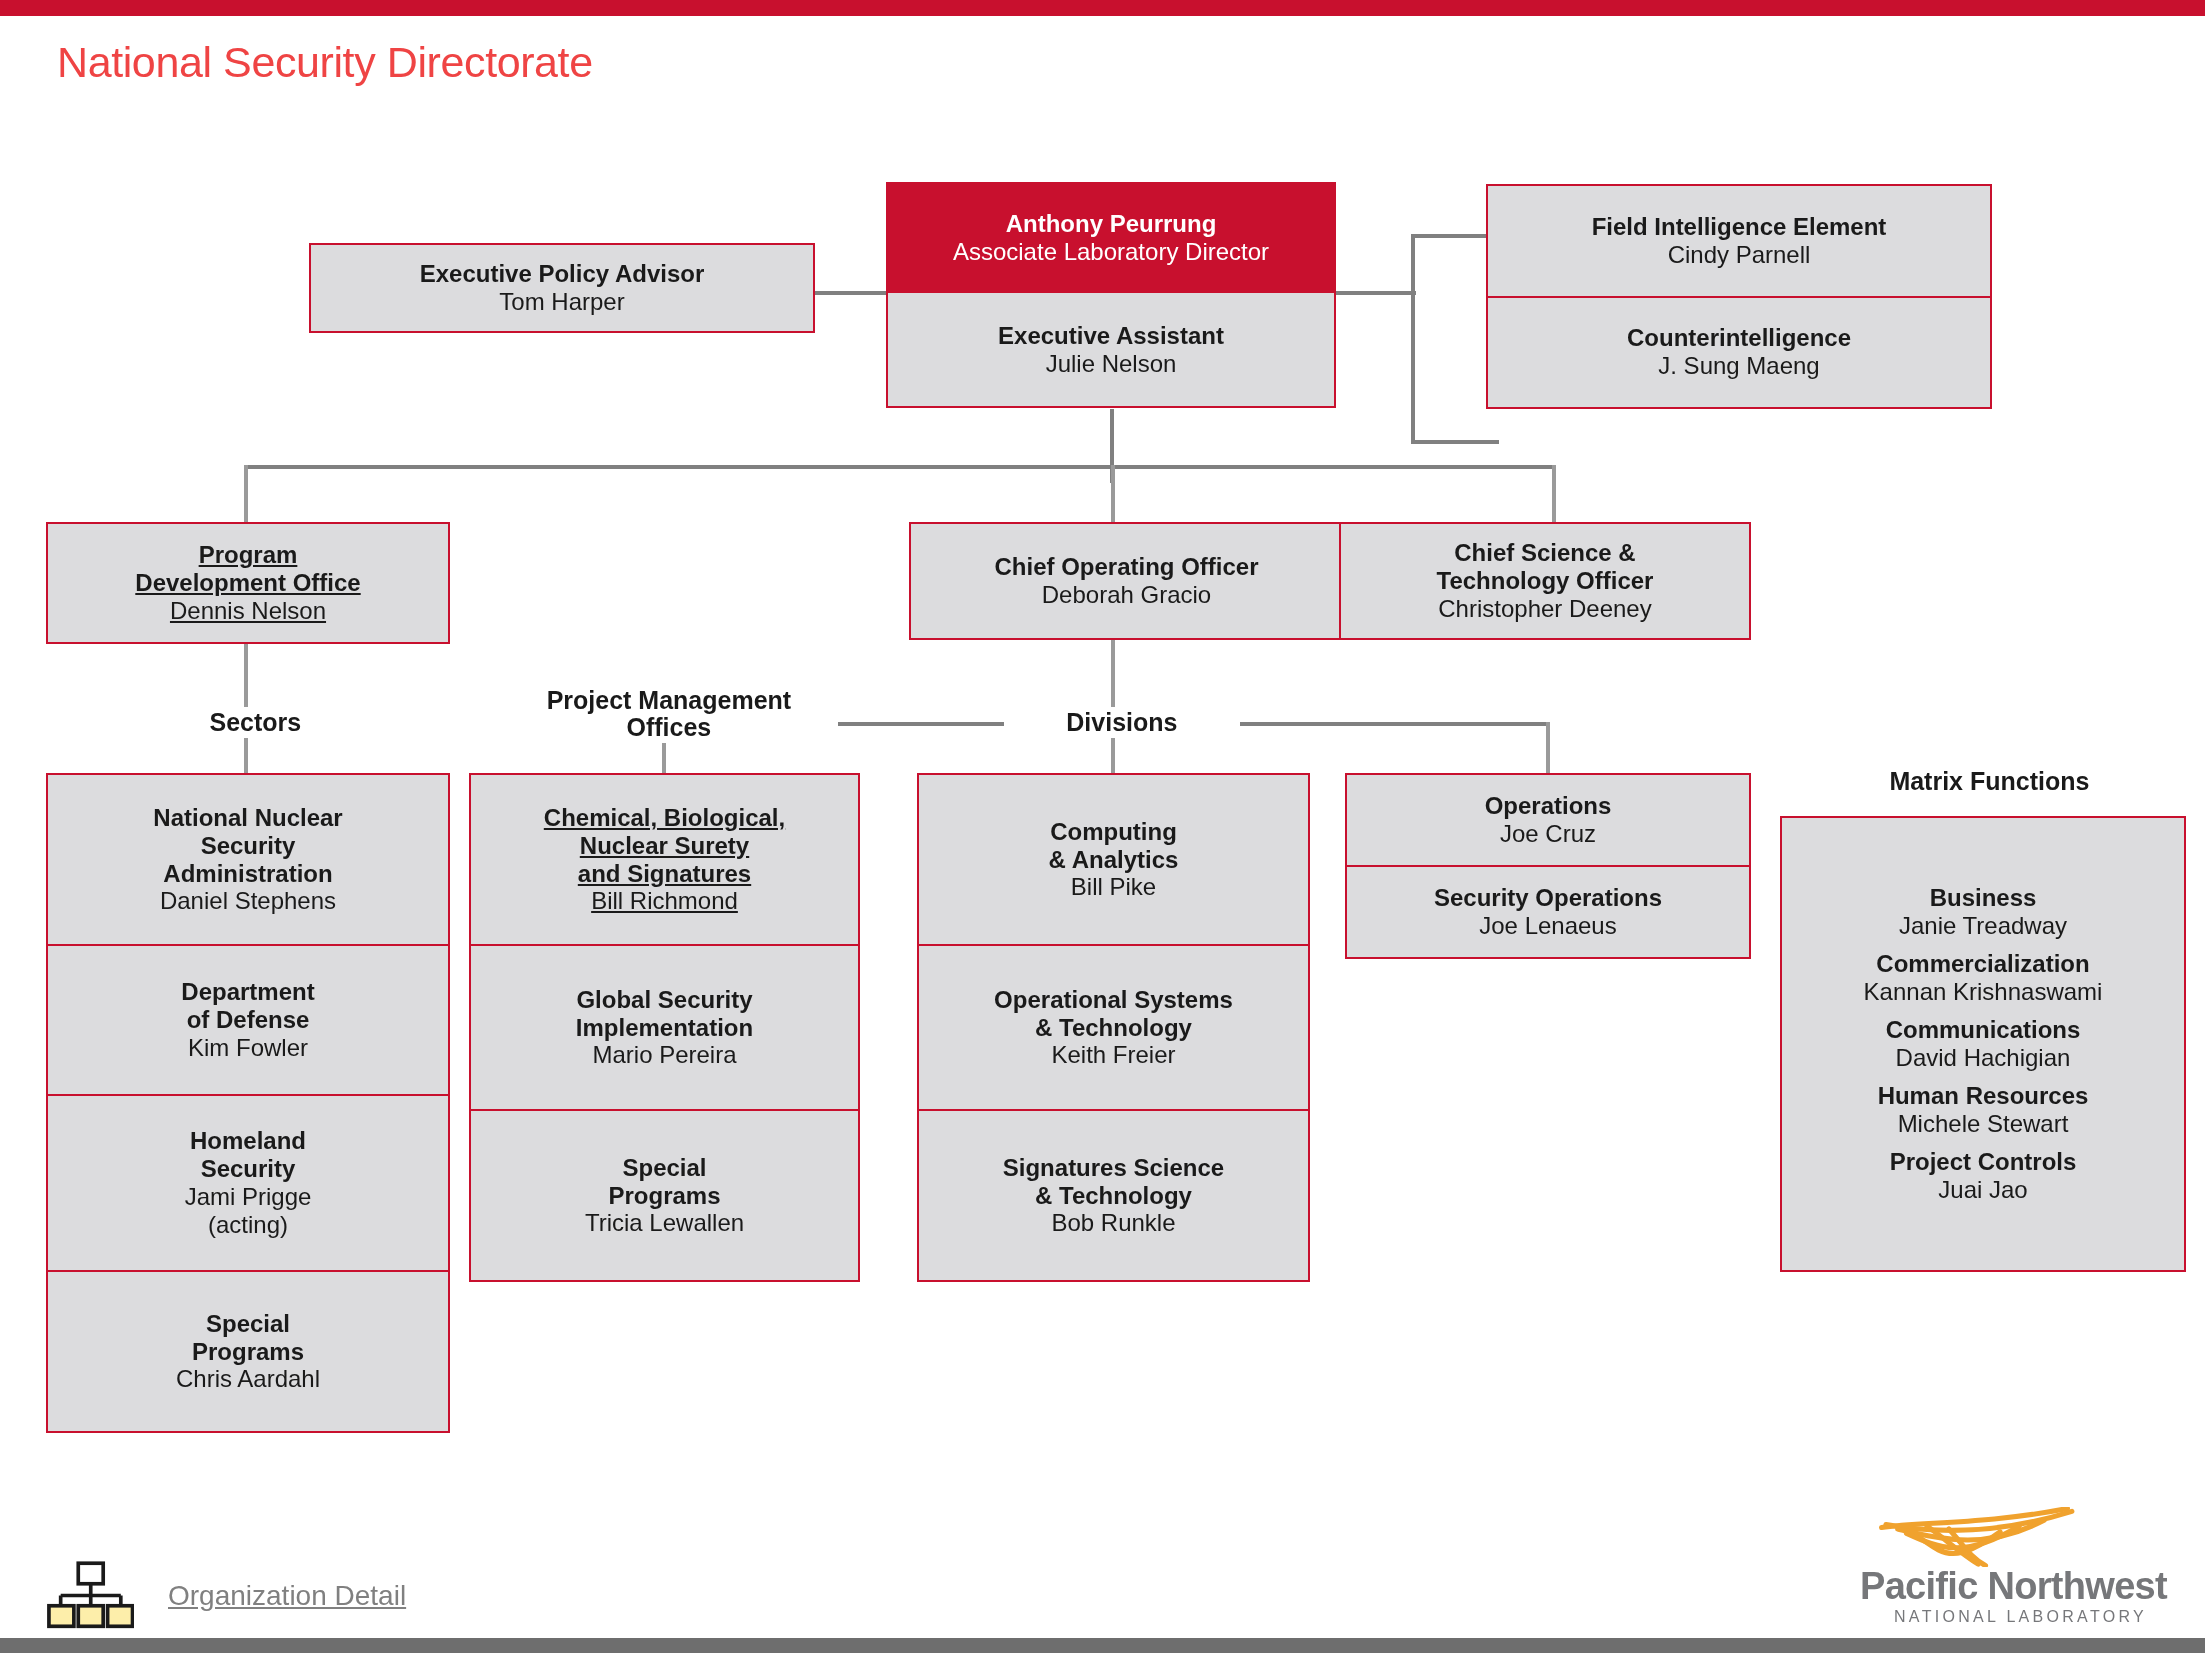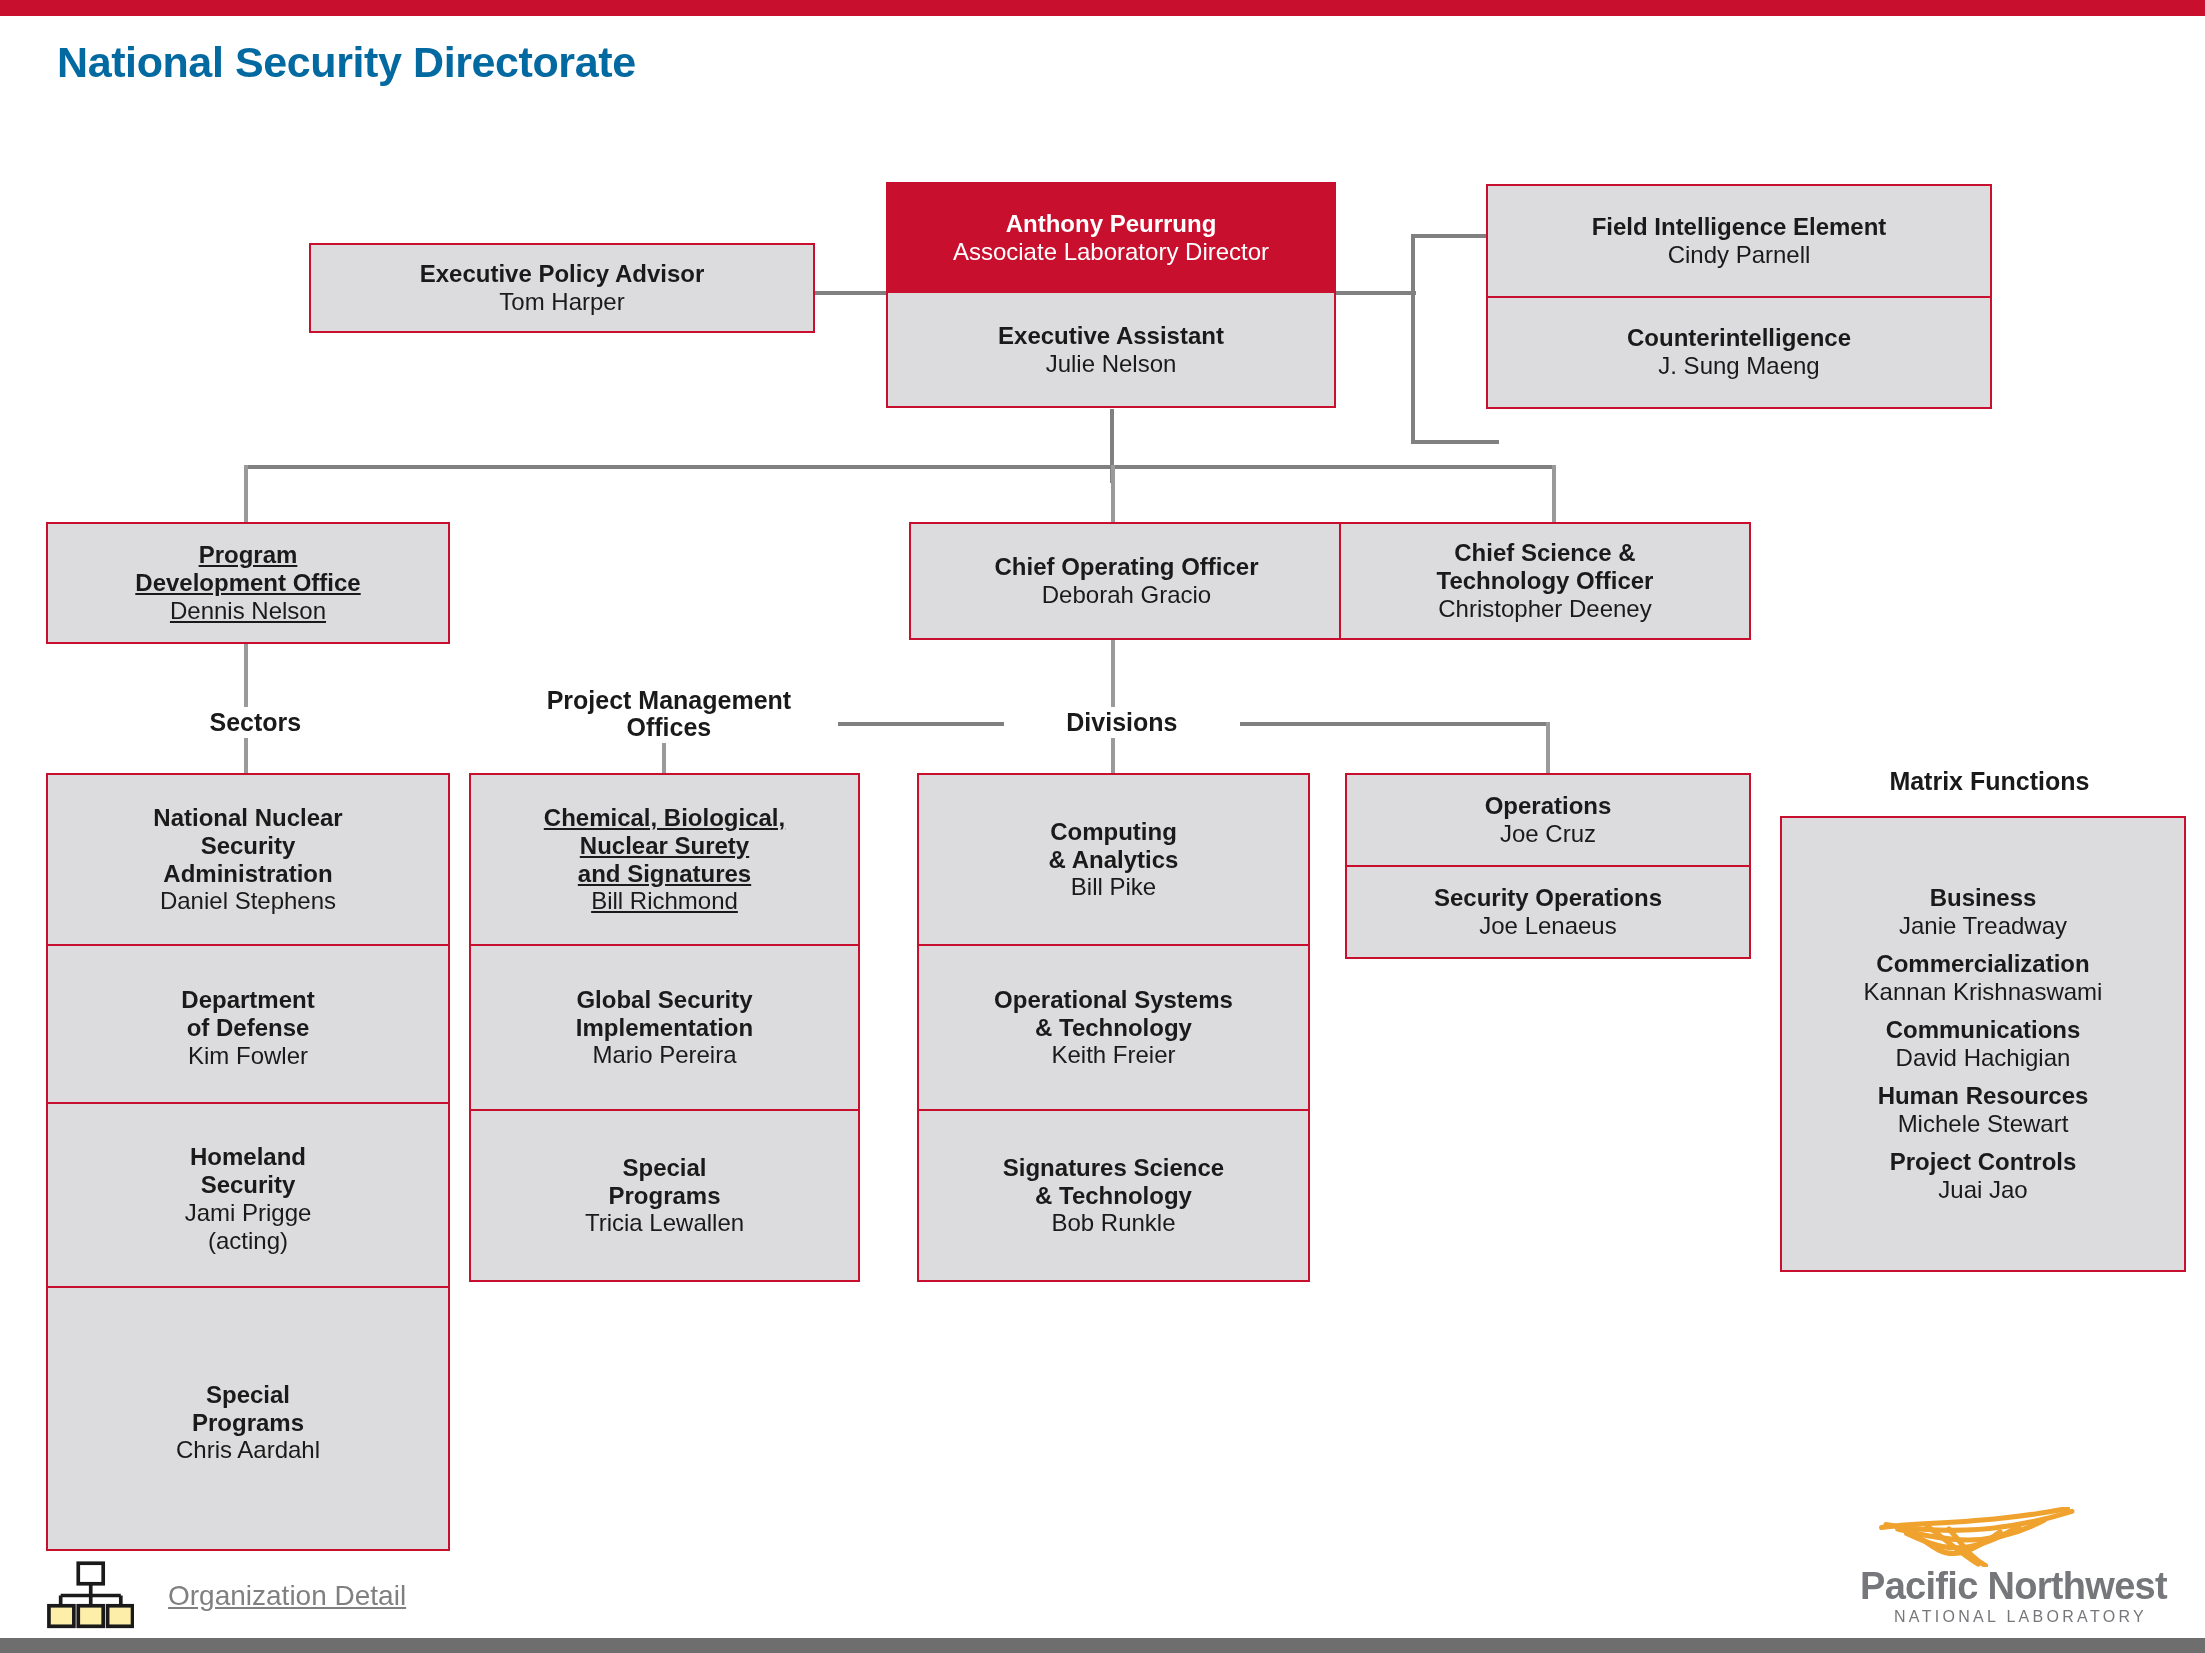--- a/index.html
+++ b/index.html
@@ -24,23 +24,23 @@
   .bottombar {
     position: absolute;
     left: 0; top: 1638px;
     width: 2205px; height: 16px;
     background: #6e6e6e;
   }
   .slide-title {
     position: absolute;
     left: 57px; top: 38px;
     width: 662px;
-    color: #0369a1;
+    color: #ef4444;
     font-size: 43px;
-    font-weight: bold;
+    font-weight: normal;
     line-height: 1.15;
     letter-spacing: -0.4px;
   }
 
   
   .box {
     position: absolute;
     box-sizing: border-box;
     background: #dcdcde;
     border: 2.9px solid #c8102e;
@@ -251,21 +251,21 @@
 Technology Officer</div>
     <div class="person">Christopher Deeney</div>
   </div>
 
   <div class="group-label" style="left:156px; top:707px; width:184px;">Sectors</div>
   <div class="group-label" style="left:500px; top:685px; width:323px;">Project Management
 Offices</div>
   <div class="group-label" style="left:1004px; top:707px; width:221px;">Divisions</div>
   <div class="group-label" style="left:1835px; top:766px; width:294px;">Matrix Functions</div>
 
-  <div class="stack" style="left:46px; top:773px; width:404px; height:778px;gap:8px;">
+  <div class="stack" style="left:46px; top:773px; width:404px; height:660px;">
     <div class="cell" style="flex:0 0 171px;">
       <div class="title">National Nuclear
 Security
 Administration</div>
       <div class="person">Daniel Stephens</div>
     </div>
     <div class="cell" style="flex:0 0 150px;">
       <div class="title">Department
 of Defense</div>
       <div class="person">Kim Fowler</div>

